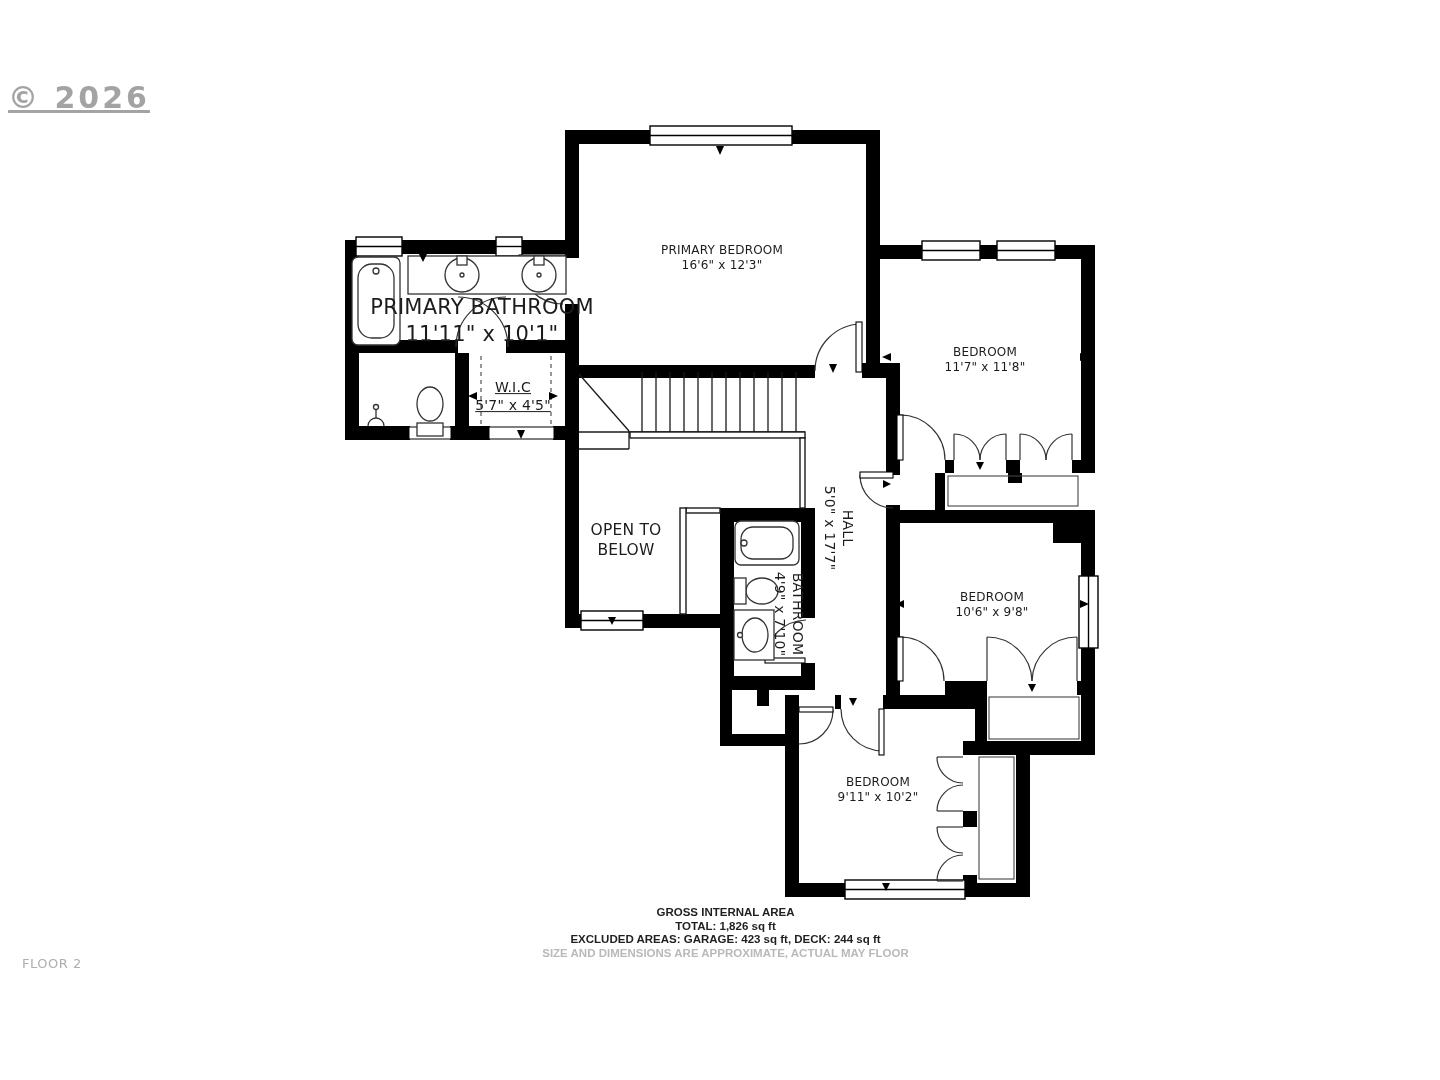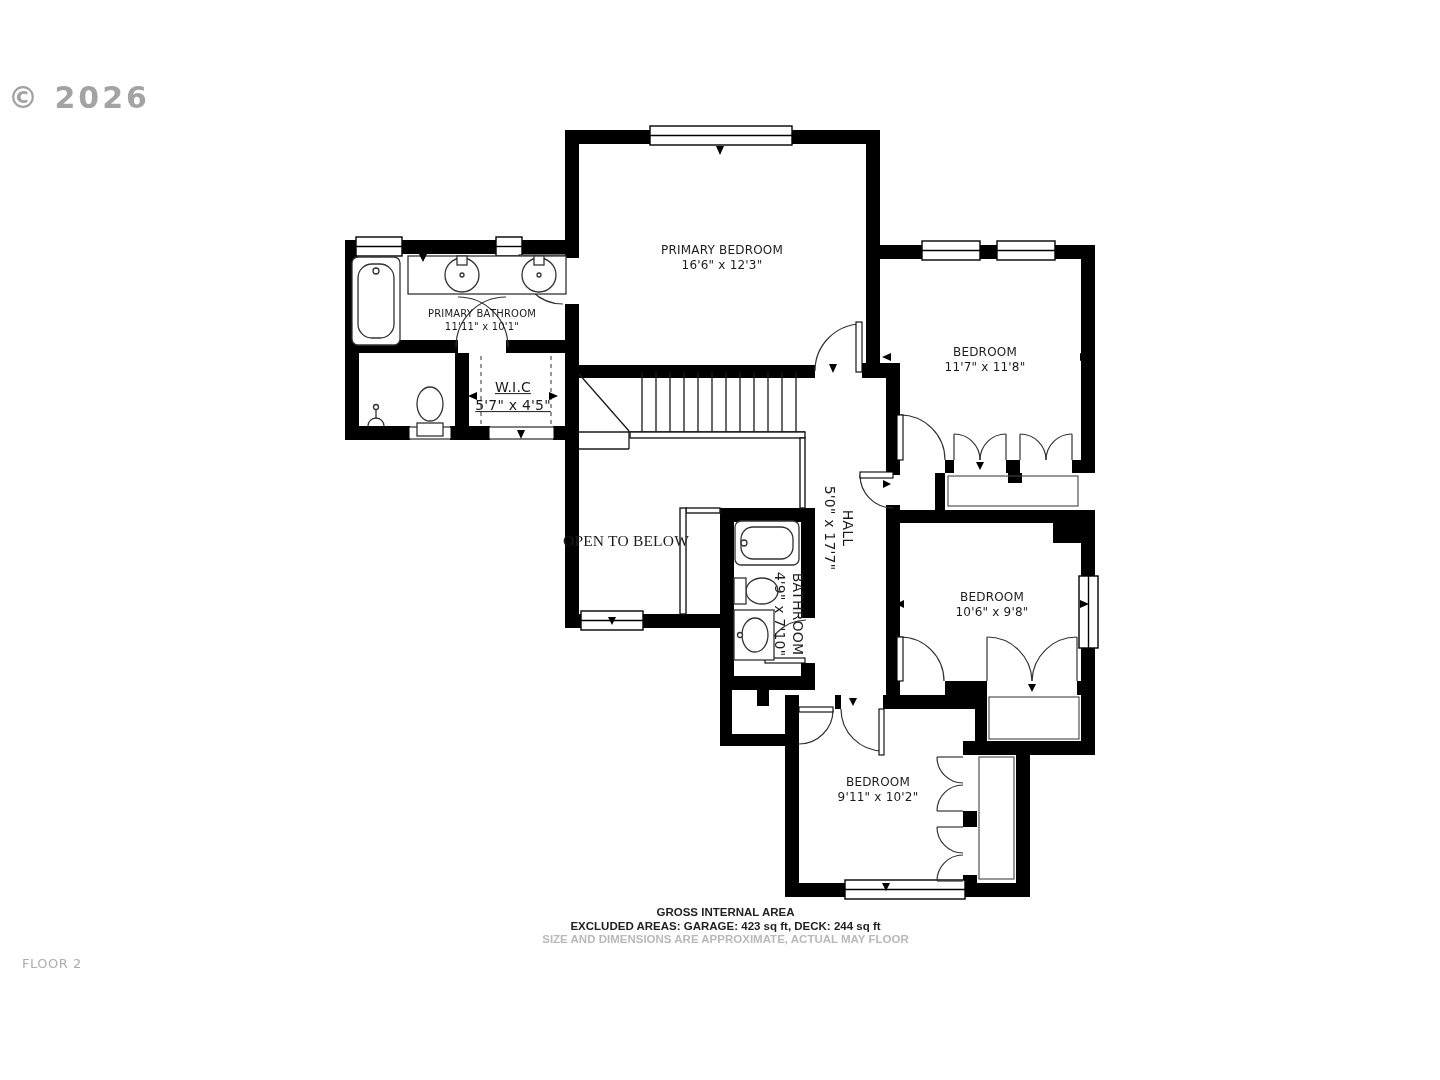--- a/index.html
+++ b/index.html
@@ -2,25 +2,25 @@
 <html><head>
 <meta charset="utf-8">
 <style>
   html,body{margin:0;padding:0;background:#fff;}
   #canvas{position:relative;width:1440px;height:1080px;background:#fff;overflow:hidden;
           font-family:"DejaVu Sans","Liberation Sans",sans-serif;color:#1a1a1a;}
   #plan-svg{position:absolute;left:0;top:0;width:1440px;height:1080px;}
   .room-label{position:absolute;transform:translate(-50%,-50%);text-align:center;
               line-height:1.28;white-space:nowrap;color:#1c1c1c;letter-spacing:.2px;}
   .room-label .nm,.room-label .dm{display:block;}
-  .fs16{font-size:12px;} .fs15{font-size:10px;} .fs14{font-size:14px;}
+  .fs16{font-size:12px;} .fs15{font-size:21px;} .fs14{font-size:14px;}
   .rot{transform:translate(-50%,-50%) rotate(90deg);}
   #open-below-label{white-space:normal;width:130px;font-size:15.5px;}
   #copyright{position:absolute;left:8px;top:80px;font-size:30px;font-weight:bold;
-             letter-spacing:3px;color:#9a9a9a;opacity:.9;}
+             letter-spacing:3px;color:#9a9a9a;opacity:.9;text-decoration:underline;}
   #floor-tag{position:absolute;left:22px;top:956px;font-size:13px;color:#aeaeae;letter-spacing:.5px;text-align:right;}
   #footer{position:absolute;left:11px;right:0;top:906px;text-align:center;
           font-family:"Liberation Sans",sans-serif;font-size:11.5px;font-weight:bold;
           line-height:13.5px;color:#1f1f1f;}
   #footer .muted{color:#b9b9b9;}
 </style>
 </head>
 <body>
 
 <div id="canvas">
@@ -300,26 +300,27 @@
     <span class="dm">9'11" x 10'2"</span>
   </div>
   <div class="room-label fs14 rot" style="left:838px;top:528px;">
     <span class="nm">HALL</span>
     <span class="dm">5'0" x 17'7"</span>
   </div>
   <div class="room-label fs14 rot" style="left:788px;top:614px;">
     <span class="nm">BATHROOM</span>
     <span class="dm">4'9" x 7'10"</span>
   </div>
-  <div class="room-label" id="open-below-label" style="left:626px;top:541px;font-family:Liberation Serif, serif;">
+  <div class="room-label" id="open-below-label" style="left:626px;top:541px;">
     <span class="nm">OPEN TO BELOW</span>
   </div>
 
   <div id="copyright">© 2026</div>
   <div id="floor-tag">FLOOR 2</div>
 
   <div id="footer">
     <div>GROSS INTERNAL AREA</div>
+    <div>TOTAL: 1,826 sq ft</div>
     <div>EXCLUDED AREAS: GARAGE: 423 sq ft, DECK: 244 sq ft</div>
     <div class="muted">SIZE AND DIMENSIONS ARE APPROXIMATE, ACTUAL MAY FLOOR</div>
   </div>
 
 </div>
 
 </body></html>

